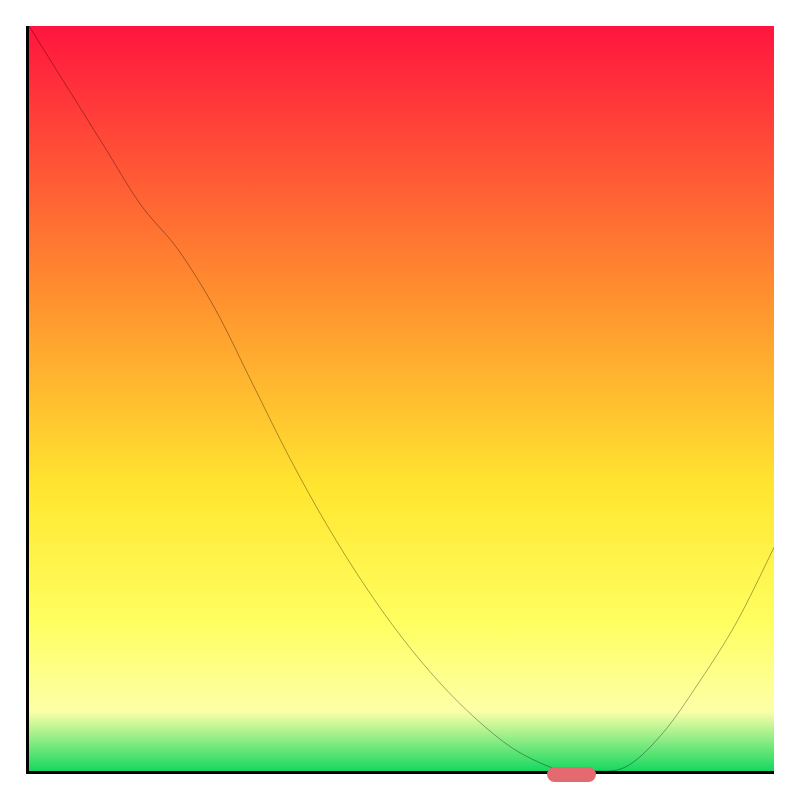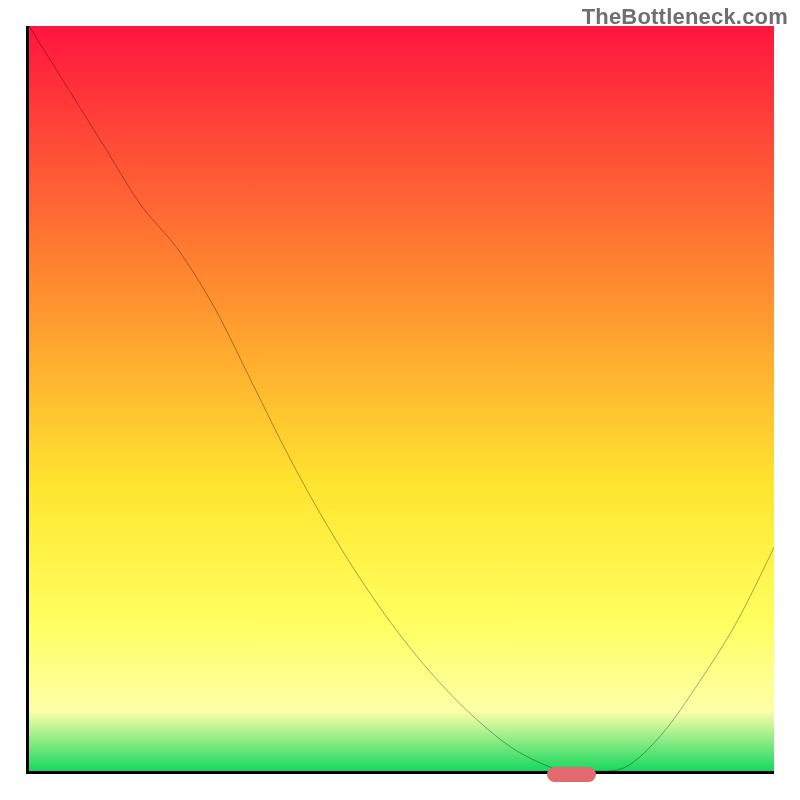--- a/index.html
+++ b/index.html
@@ -48,21 +48,20 @@
     border-radius: 8px;
     background: #e46a6f;
     z-index: 3;
   }
 </style>
 </head>
 <body>
 
 <div class="wrap">
 
-  <div class="watermark">TheBottleneck.com</div>
 
   <div class="plot">
     <svg viewBox="0 0 100 100" preserveAspectRatio="none">
       <defs>
         <linearGradient id="bg-grad" x1="0" y1="0" x2="0" y2="1">
           <stop id="g0" offset="0%" stop-color="#ff153e"></stop>
           <stop id="g1" offset="35%" stop-color="#ff8c2f"></stop>
           <stop id="g2" offset="62%" stop-color="#ffe630"></stop>
           <stop id="g3" offset="80%" stop-color="#ffff60"></stop>
           <stop id="g4" offset="92%" stop-color="#fdffa8"></stop>

